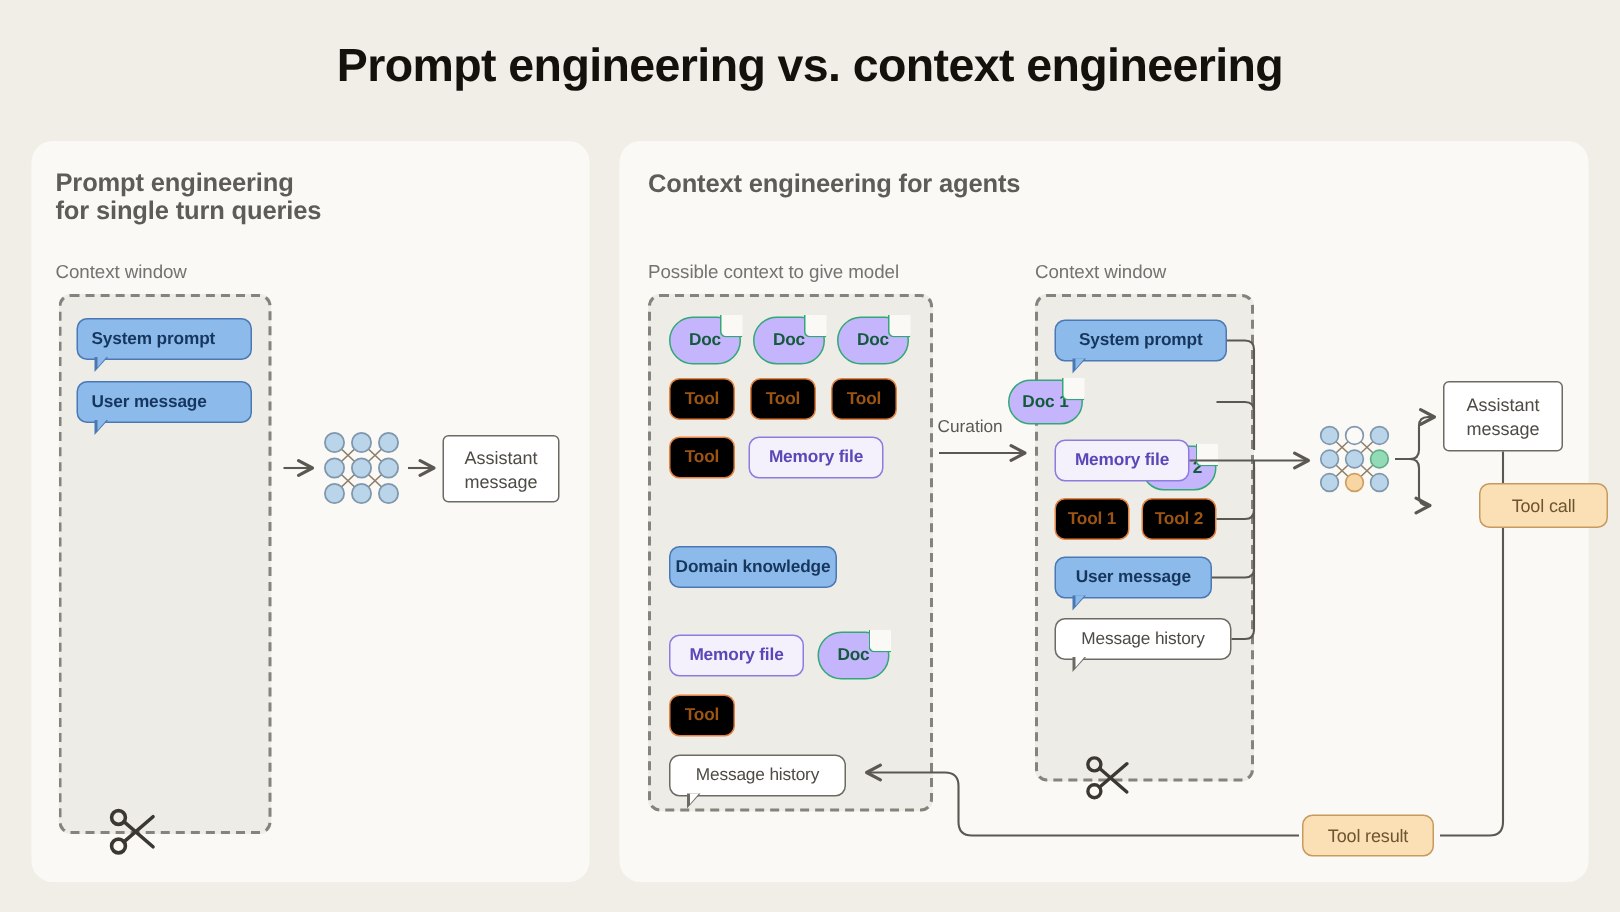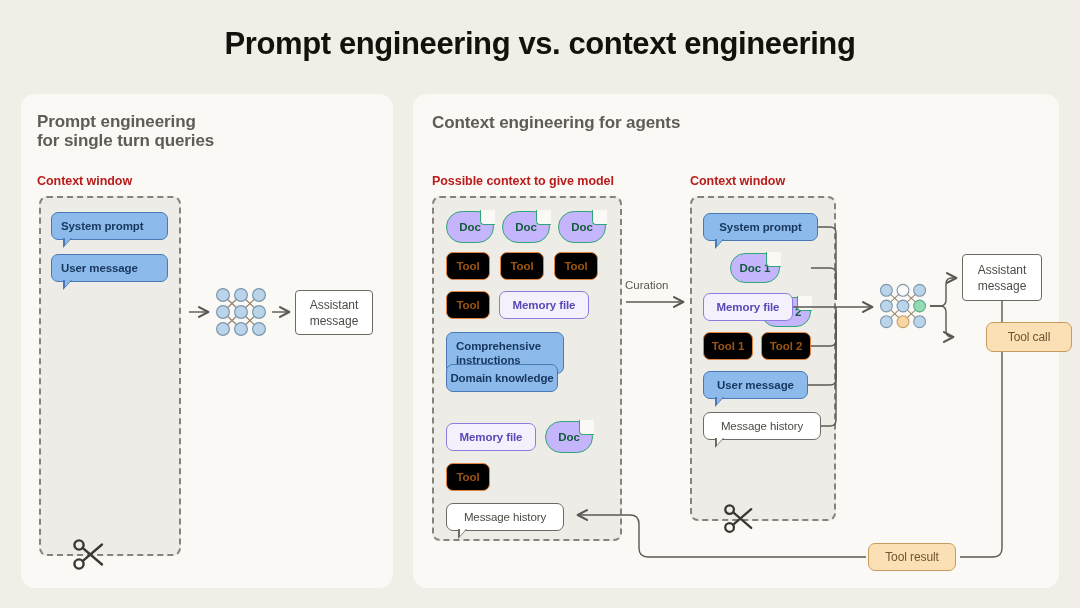--- a/index.html
+++ b/index.html
@@ -28,21 +28,21 @@
   #panel-left  { left: 21px;  top: 94px; width: 372px; height: 494px; }
   #panel-right { left: 413px; top: 94px; width: 646px; height: 494px; }
 
   .panel-title {
     position: absolute;
     font-size: 17px; font-weight: bold; color: #5e5c57;
     line-height: 19px; letter-spacing: -0.1px;
   }
   .section-label {
     position: absolute;
-    font-size: 12.5px; font-weight: bold; color: #b91c1c;
+    font-size: 12.5px; font-weight: normal; color: #737373;
     letter-spacing: -0.05px; white-space: nowrap;
   }
 
   
   .ctxbox {
     position: absolute;
     background: #eeece6;
     border: 2px dashed #86837c;
     border-radius: 8px;
   }
@@ -212,23 +212,20 @@
     <span>Tool</span>
   </div>
 
   <div class="chip c-orange center" style="left:446px; top:291px; width:44px; height:28px;">
     <span>Tool</span>
   </div>
   <div class="chip c-purple center" style="left:499px; top:291px; width:90px; height:28px;">
     <span>Memory file</span>
   </div>
 
-  <div class="chip c-blue" style="left:446px; top:332px; width:118px; height:42px; line-height:14px; align-items:center;">
-    <span style="white-space:normal;">Comprehensive instructions</span>
-  </div>
 
   <div class="chip c-blue center" style="left:446px; top:364px; width:112px; height:28px;">
     <span>Domain knowledge</span>
   </div>
 
   <div class="chip c-purple center" style="left:446px; top:423px; width:90px; height:28px;">
     <span>Memory file</span>
   </div>
   <div class="chip c-green center" style="left:545px; top:421px; width:48px; height:32px;">
     <span class="doc-fold"></span>
@@ -244,21 +241,21 @@
   </div>
 
   <div class="arrowlbl" style="left:625px; top:279px;">Curation</div>
 
   <div class="ctxbox" id="ctx-right" style="left:690px; top:196px; width:146px; height:325px;"></div>
 
   <div class="chip c-blue bubble center" style="left:703px; top:213px; width:115px; height:28px;">
     <span>System prompt</span>
   </div>
 
-  <div class="chip c-green center" style="left:730px; top:253px; width:50px; height:30px;">
+  <div class="chip c-green center" style="left:672px; top:253px; width:50px; height:30px;">
     <span class="doc-fold"></span>
     <span>Doc 1</span>
   </div>
   <div class="chip c-green center" style="left:761px; top:253px; width:50px; height:30px;margin-top:44px;">
     <span class="doc-fold"></span>
     <span>Doc 2</span>
   </div>
 
   <div class="chip c-purple center" style="left:703px; top:293px; width:90px; height:28px;">
     <span>Memory file</span>

